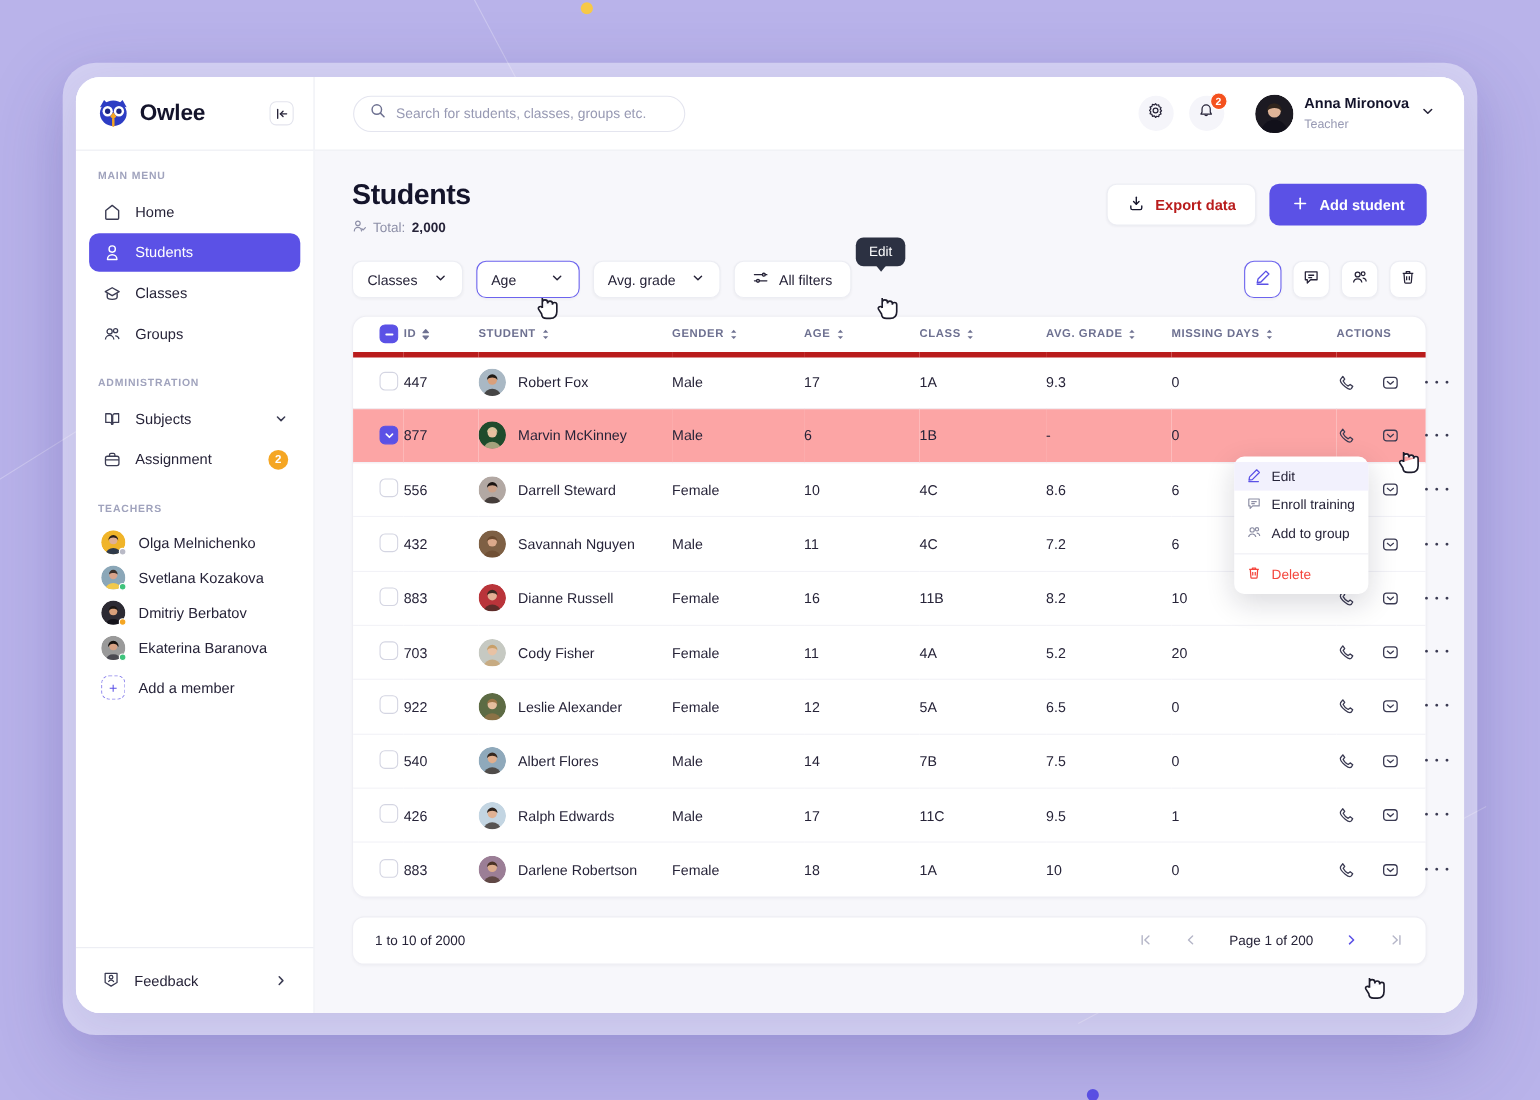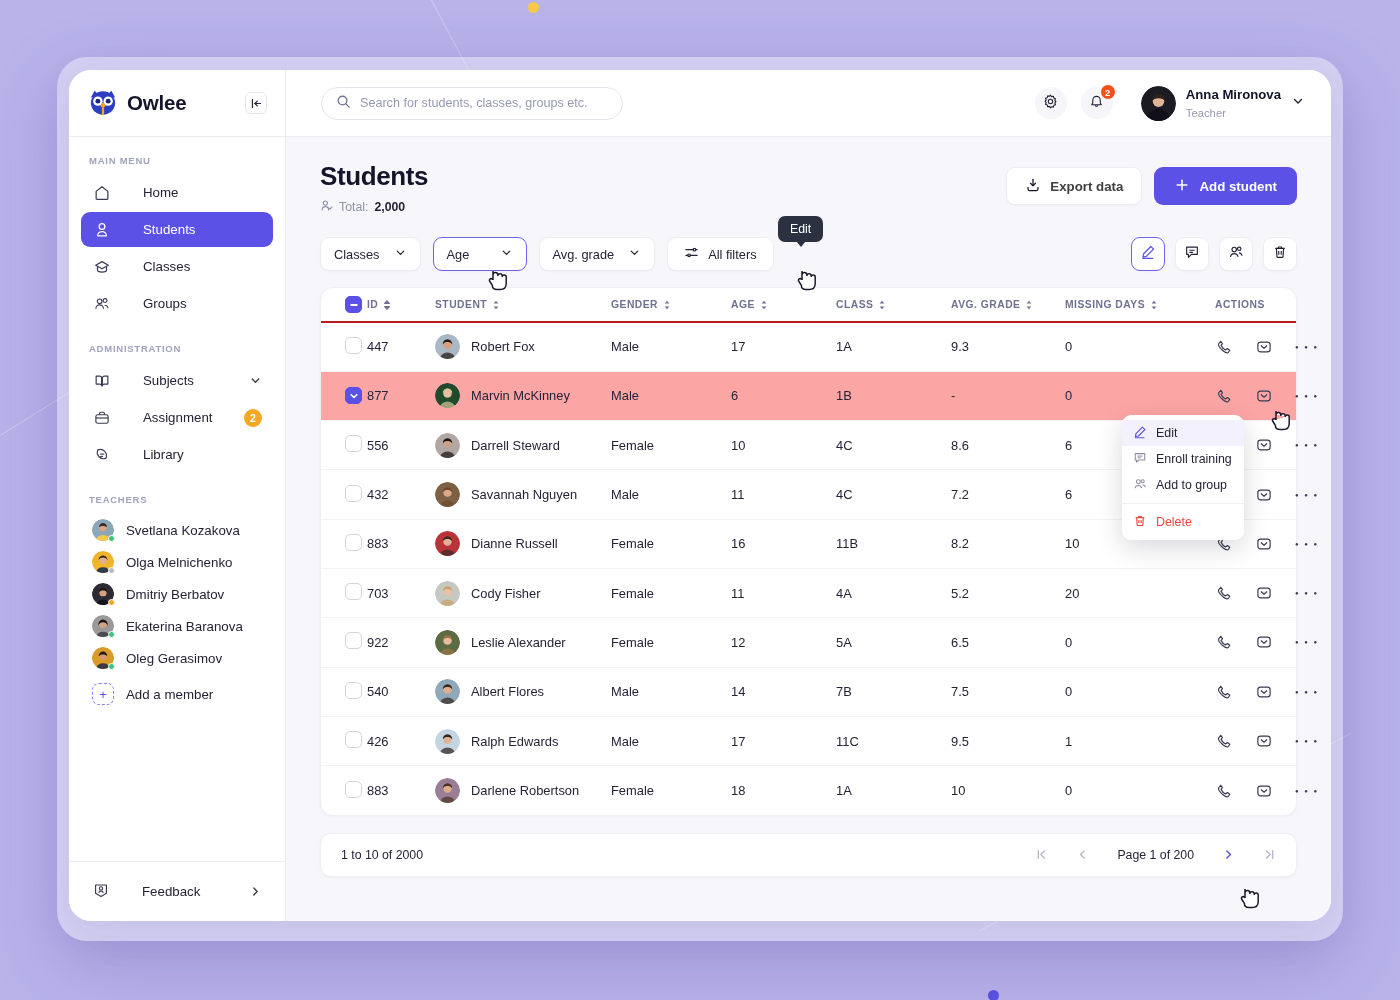--- a/index.html
+++ b/index.html
@@ -89,21 +89,21 @@
     border-radius: 9px;
     color: #262338;
     font-size: 13.3px;
     cursor: pointer;
     margin-bottom: 2px;
     position: relative;
   }
   .nav-item .ico { width: 19px; height: 19px; flex: 0 0 auto; display:flex; align-items:center; justify-content:center;}
   .nav-item.active { background: #5b51e6; color: #fff; }
   .nav-item.active .ico svg { stroke: #fff; }
-  .nav-label { flex: 1; margin-left: 20px; }
+  .nav-label { flex: 1; }
   .chev { width: 13px; height: 13px; }
   .badge-count {
     width: 18px; height: 18px;
     border-radius: 50%;
     background: #f5a623;
     color: #fff;
     font-size: 10.5px;
     font-weight: 700;
     display: flex; align-items: center; justify-content: center;
   }
@@ -195,21 +195,21 @@
   .page-sub { display: flex; align-items: center; gap: 6px; margin-top: 7px; font-size: 12.3px; color: #8e90a8; }
   .page-sub b { color: #262338; font-weight: 700; }
   .head-actions { margin-left: auto; display: flex; gap: 12px; align-items: center; padding-top: 6px; }
   .btn {
     height: 38px; border-radius: 9px;
     display: inline-flex; align-items: center; gap: 9px;
     padding: 0 18px; font-size: 13.3px; font-weight: 700;
     cursor: pointer; border: none;
     font-family: "Liberation Sans", sans-serif;
   }
-  .btn-white { background: #fff; color: #404040; border: 1px solid #ecedf3; box-shadow: 0 1px 2px rgba(20,20,43,0.04); }
+  .btn-white { background: #fff; color: #b91c1c; border: 1px solid #ecedf3; box-shadow: 0 1px 2px rgba(20,20,43,0.04); }
   .btn-primary { background: #5b51e6; color: #fff; padding: 0 20px; }
 
   
   .filters { display: flex; align-items: center; gap: 12px; margin-top: 22px; position: relative; }
   .chip {
     height: 34px; min-width: 85px;
     border-radius: 9px; background: #fff;
     border: 1px solid #ecedf3;
     display: inline-flex; align-items: center; justify-content: space-between;
     gap: 14px; padding: 0 13px;
@@ -253,21 +253,21 @@
   }
   table { width: 100%; border-collapse: collapse; table-layout: fixed; }
   thead th {
     height: 34px;
     font-size: 10.3px;
     letter-spacing: 0.5px;
     font-weight: 600;
     color: #6e7191;
     text-transform: uppercase;
     text-align: left;
-    border-bottom: 2px solid #b91c1c;
+    border-bottom: 5px solid #b91c1c;
     padding: 0;
     vertical-align: middle;
   }
   .th-in { display: inline-flex; align-items: center; gap: 5px; cursor: pointer; }
   tbody td {
     height: 49.3px;
     font-size: 12.9px;
     color: #262338;
     border-bottom: 1px solid #f2f2f7;
     padding: 0;
@@ -448,93 +448,71 @@
           <svg width="18" height="18" viewBox="0 0 20 20" fill="none" stroke="#3b3c53" stroke-width="1.3" stroke-linejoin="round">
               <rect x="3.2" y="6.4" width="13.6" height="9.4" rx="2"></rect>
               <path d="M7.3 6.4 V5 a1.4 1.4 0 0 1 1.4-1.4 h2.6 A1.4 1.4 0 0 1 12.7 5 v1.4"></path>
               <path d="M3.2 10 h13.6"></path>
             </svg>
         </span>
         <span class="nav-label">Assignment</span>
         <span class="badge-count">2</span>
       </div>
 
-      <div class="nav-item">
-        <span class="ico">
-          <svg width="18" height="18" viewBox="0 0 20 20" fill="none" stroke="#3b3c53" stroke-width="1.3" stroke-linejoin="round">
-              <path d="M5.4 4.3 a7 7 0 0 1 9 9.3 a7 7 0 0 1-9-9.3 Z"></path>
-              <path d="M8 9 h4.5"></path>
-              <path d="M8 11.6 h3"></path>
-            </svg>
-        </span>
-        <span class="nav-label">Library</span>
-      </div>
 
       <div class="nav-gap"></div>
       <div class="nav-group-title">TEACHERS</div>
 
+      <div class="teacher-item">
+        <span class="t-avatar">
+          <svg class="face" viewBox="0 0 24 24">
+              <circle cx="12" cy="12" r="12" fill="#f0b429"></circle>
+              <circle cx="12" cy="10" r="4" fill="#e0b095"></circle>
+              <path d="M12 4.8 a5 5 0 0 1 4.8 5.6 c-.6-2.3-2.4-3.2-4.8-3.2 s-4.2.9-4.8 3.2 A5 5 0 0 1 12 4.8z" fill="#2a1f1b"></path>
+              <path d="M4 24 a8.2 8.2 0 0 1 16 0 Z" fill="#2f3a4a"></path>
+            </svg>
+          <span class="t-dot" style="background:#b9bac6"></span>
+        </span>
+        <span>Olga Melnichenko</span>
+      </div>
       <div class="teacher-item">
         <span class="t-avatar">
           <svg class="face" viewBox="0 0 24 24">
               <circle cx="12" cy="12" r="12" fill="#8ba7b8"></circle>
               <circle cx="12" cy="9.6" r="4.1" fill="#d9a38a"></circle>
               <path d="M12 4.4 a4.4 4.4 0 0 1 4.3 4.6 c-1.4-1.1-2.8-1.5-4.3-1.5 s-3 .4-4.3 1.5 A4.4 4.4 0 0 1 12 4.4z" fill="#3b2f2a"></path>
               <path d="M3.8 24 a8.4 8.4 0 0 1 16.4 0 Z" fill="#f2c94c"></path>
             </svg>
           <span class="t-dot" style="background:#3fc47c"></span>
         </span>
         <span>Svetlana Kozakova</span>
       </div>
       <div class="teacher-item">
         <span class="t-avatar">
           <svg class="face" viewBox="0 0 24 24">
-              <circle cx="12" cy="12" r="12" fill="#f0b429"></circle>
-              <circle cx="12" cy="10" r="4" fill="#e0b095"></circle>
-              <path d="M12 4.8 a5 5 0 0 1 4.8 5.6 c-.6-2.3-2.4-3.2-4.8-3.2 s-4.2.9-4.8 3.2 A5 5 0 0 1 12 4.8z" fill="#2a1f1b"></path>
-              <path d="M4 24 a8.2 8.2 0 0 1 16 0 Z" fill="#2f3a4a"></path>
-            </svg>
-          <span class="t-dot" style="background:#b9bac6"></span>
-        </span>
-        <span>Olga Melnichenko</span>
-      </div>
-      <div class="teacher-item">
-        <span class="t-avatar">
-          <svg class="face" viewBox="0 0 24 24">
               <circle cx="12" cy="12" r="12" fill="#2c2a33"></circle>
               <circle cx="12" cy="10.5" r="4" fill="#d9a07b"></circle>
               <path d="M12 5.4 a4.6 4.6 0 0 1 4.6 4.8 c-1.2-1.5-2.8-2-4.6-2 s-3.4.5-4.6 2 A4.6 4.6 0 0 1 12 5.4z" fill="#1d1714"></path>
               <path d="M4.4 24 a7.9 7.9 0 0 1 15.2 0 Z" fill="#14131a"></path>
             </svg>
           <span class="t-dot" style="background:#f5a623"></span>
         </span>
         <span>Dmitriy Berbatov</span>
       </div>
       <div class="teacher-item">
         <span class="t-avatar">
           <svg class="face" viewBox="0 0 24 24">
               <circle cx="12" cy="12" r="12" fill="#9a9a9a"></circle>
               <circle cx="12" cy="10.4" r="3.9" fill="#d7a183"></circle>
               <path d="M12 5 a5.2 5.2 0 0 1 5 6.4 c-.9-2.6-2.7-3.6-5-3.6 s-4.1 1-5 3.6 A5.2 5.2 0 0 1 12 5z" fill="#181310"></path>
               <path d="M4.4 24 a7.9 7.9 0 0 1 15.2 0 Z" fill="#4b4a52"></path>
             </svg>
           <span class="t-dot" style="background:#3fc47c"></span>
         </span>
         <span>Ekaterina Baranova</span>
-      </div>
-      <div class="teacher-item">
-        <span class="t-avatar">
-          <svg class="face" viewBox="0 0 24 24">
-              <circle cx="12" cy="12" r="12" fill="#d99b2a"></circle>
-              <circle cx="12" cy="10.2" r="4" fill="#d49b73"></circle>
-              <path d="M12 5 a4.8 4.8 0 0 1 4.7 5 c-1.2-1.3-2.9-1.8-4.7-1.8 s-3.5.5-4.7 1.8 A4.8 4.8 0 0 1 12 5z" fill="#221a14"></path>
-              <path d="M4.2 24 a8 8 0 0 1 15.6 0 Z" fill="#3c3a44"></path>
-            </svg>
-          <span class="t-dot" style="background:#3fc47c"></span>
-        </span>
-        <span>Oleg Gerasimov</span>
       </div>
 
       <div class="teacher-item" style="margin-top:4px;">
         <span class="add-member-ico">+</span>
         <span>Add a member</span>
       </div>
     </div>
 
     <div class="sidebar-footer">
       <div class="feedback-item">

